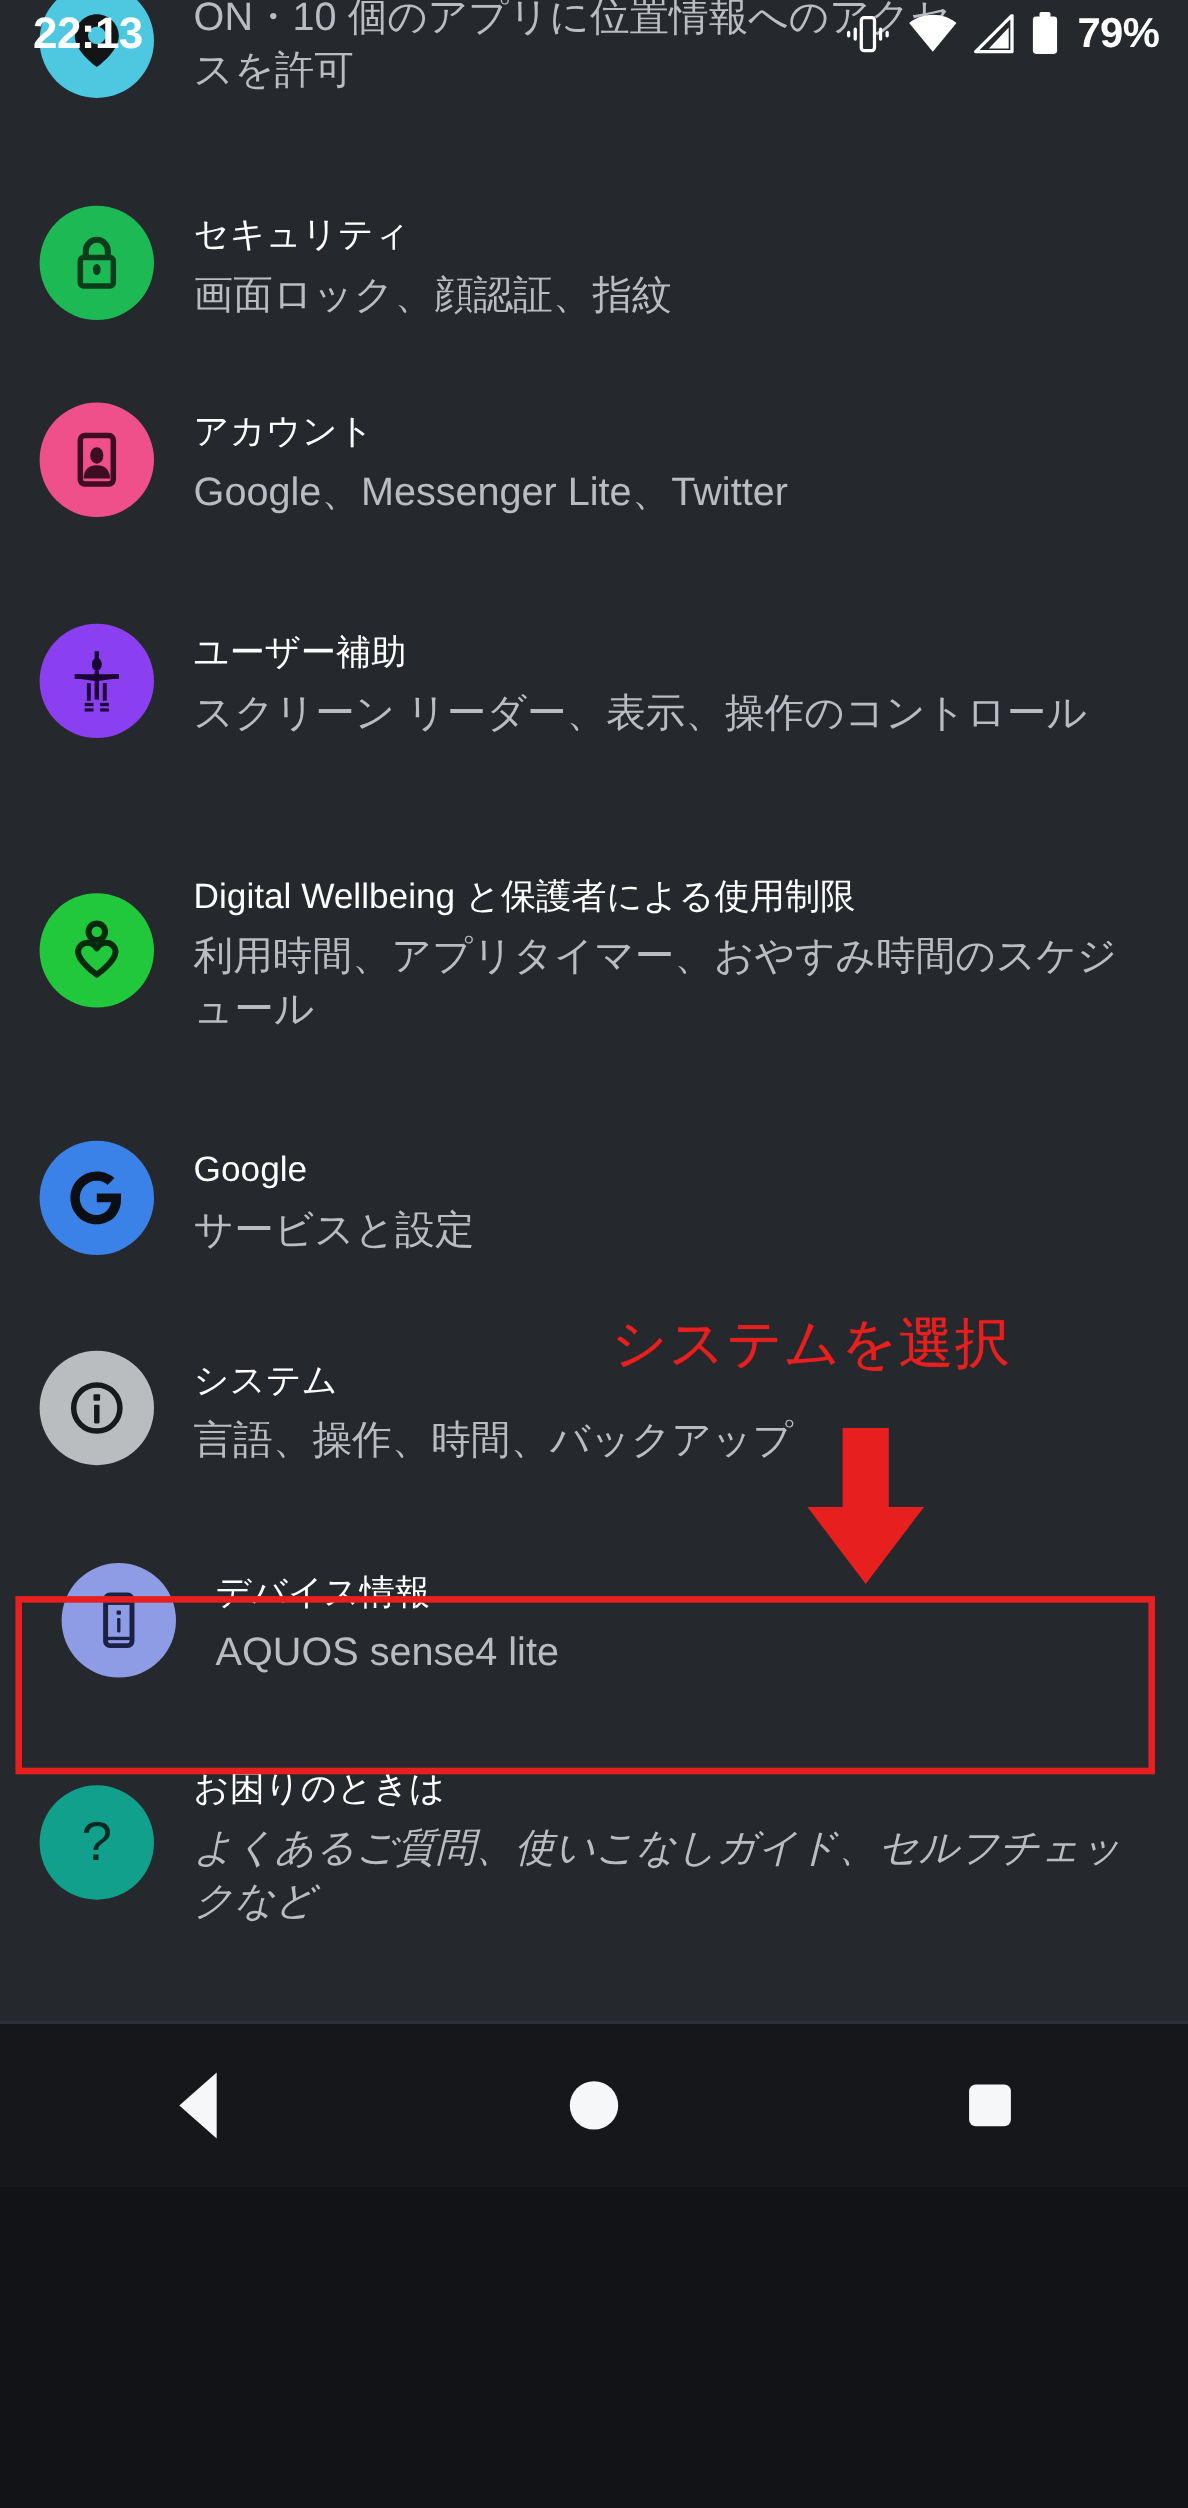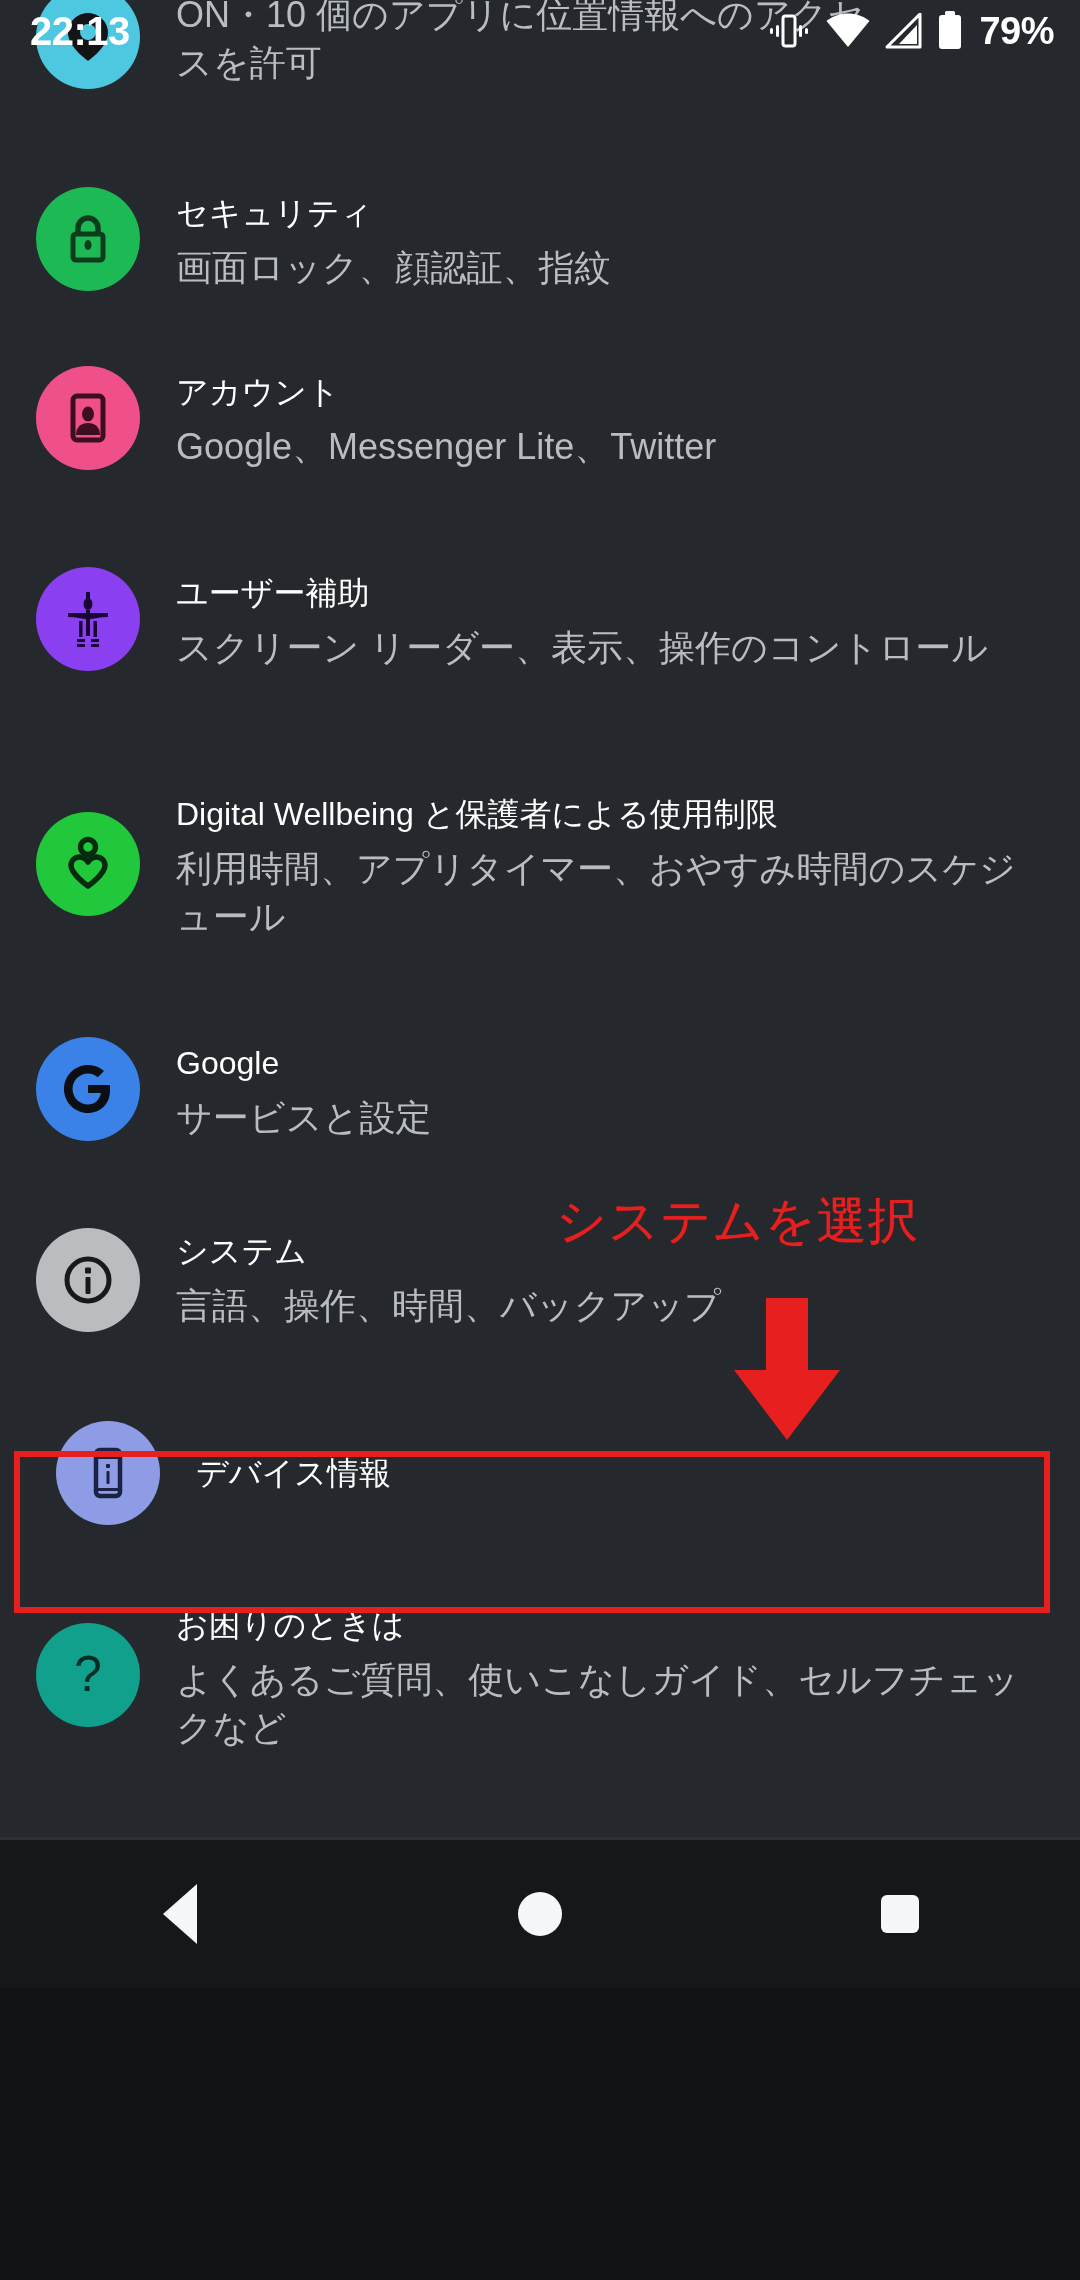--- a/index.html
+++ b/index.html
@@ -307,21 +307,21 @@
         <svg width="60" height="60" viewBox="0 0 60 60">
           <path d="M30 6 C16.7 6 6 16.7 6 30 C6 43.3 16.7 54 30 54 C42 54 52 45.5 52 31.5 L52 26 L30 26 L30 34 L43 34 C41.5 41 36.5 45.5 30 45.5 C21.5 45.5 14.5 38.5 14.5 30 C14.5 21.5 21.5 14.5 30 14.5 C33.8 14.5 37.2 15.9 39.8 18.2 L46 12 C41.8 8.2 36.2 6 30 6 Z" fill="#0b0e12"></path>
         </svg>
       </div>
       <div class="row-text">
         <div class="row-title">Google</div>
         <div class="row-sub">サービスと設定</div>
       </div>
     </div>
 
-    <div class="row" style="height:200px;font-family:Liberation Mono, monospace;">
+    <div class="row" style="height:200px;">
       <div class="row-icon" style="background:#b9bdbf;">
         <svg width="52" height="52" viewBox="0 0 52 52">
           <circle cx="26" cy="26" r="21" fill="none" stroke="#17191c" stroke-width="5"></circle>
           <rect x="23" y="13.5" width="6" height="6" rx="1" fill="#17191c"></rect>
           <rect x="23.5" y="23" width="5" height="17" rx="1" fill="#17191c"></rect>
         </svg>
       </div>
       <div class="row-text">
         <div class="row-title">システム</div>
         <div class="row-sub">言語、操作、時間、バックアップ</div>
@@ -333,32 +333,33 @@
         <svg width="56" height="56" viewBox="0 0 56 56">
           <rect x="16" y="5" width="24" height="46" rx="4" fill="none" stroke="#1b2144" stroke-width="4.5"></rect>
           <rect x="18" y="11" width="20" height="3" fill="#1b2144"></rect>
           <rect x="18" y="43" width="20" height="3" fill="#1b2144"></rect>
           <rect x="26" y="19" width="4" height="4" rx="1" fill="#1b2144"></rect>
           <rect x="26.5" y="26" width="3" height="13" rx="1" fill="#1b2144"></rect>
         </svg>
       </div>
       <div class="row-text">
         <div class="row-title">デバイス情報</div>
+        <div class="row-sub">AQUOS sense4 lite</div>
       </div>
     </div>
 
     <div class="row" style="height:220px;">
       <div class="row-icon" style="background:#10a08c;">
         <svg width="56" height="56" viewBox="0 0 56 56">
           <text x="28" y="44" text-anchor="middle" font-family="Liberation Sans, sans-serif" font-size="50" font-weight="400" fill="#042b26">?</text>
         </svg>
       </div>
       <div class="row-text">
         <div class="row-title">お困りのときは</div>
-        <div class="row-sub" style="max-width:890px;">よくあるご質問、使いこなしガイド、セルフチェックなど</div>
+        <div class="row-sub" style="max-width:890px;font-style:italic;">よくあるご質問、使いこなしガイド、セルフチェックなど</div>
       </div>
     </div>
 
   </div>
 
   <div class="anno-text">システムを選択</div>
 
   <svg class="anno-arrow" viewBox="0 0 118 142">
     <path d="M38 0 L80 0 L80 72 L112 72 L59 142 L6 72 L38 72 Z" fill="#e81f1f"></path>
   </svg>

